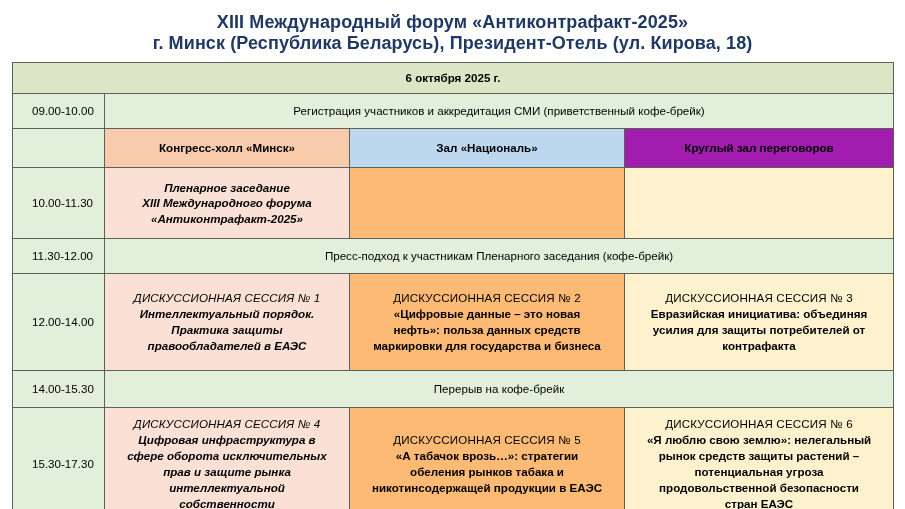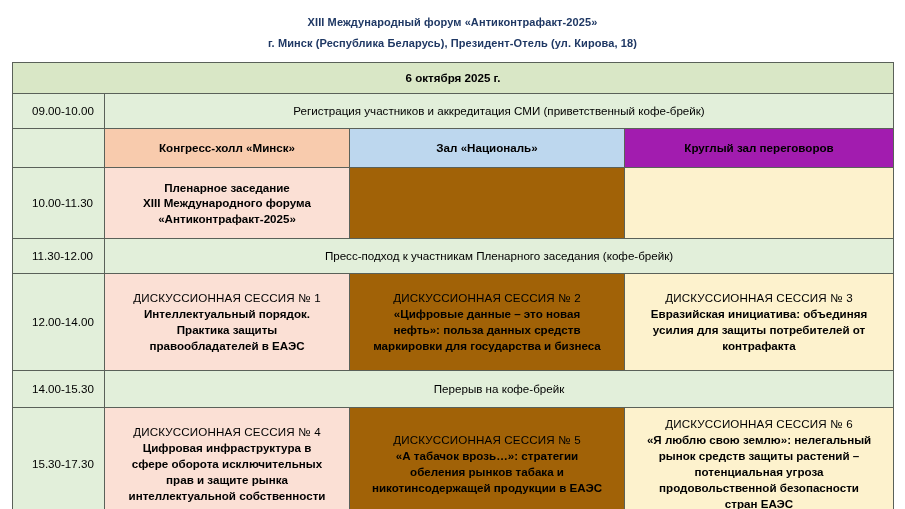--- a/index.html
+++ b/index.html
@@ -22,21 +22,21 @@
     padding: 0 12px;
   }
   .title-block {
     text-align: center;
     padding-top: 12px;
     padding-bottom: 8px;
   }
   .title-line {
     color: #1f3864;
     font-weight: bold;
-    font-size: 11px;
+    font-size: 18px;
     line-height: 21px;
     letter-spacing: 0.1px;
   }
   table.schedule {
     width: 881px;
     border-collapse: collapse;
     table-layout: fixed;
     border: 1.4px solid #555f55;
     margin: 0 auto;
   }
@@ -52,22 +52,22 @@
   col.c-hall1 { width: 245px; }
   col.c-hall2 { width: 275px; }
   col.c-hall3 { width: 269px; }
 
   
   .bg-date   { background: #d9e7c6; }
   .bg-green  { background: #e2efda; }
   .bg-peach-h{ background: #f8cbad; }
   .bg-blue-h { background: #bdd7ee; }
   .bg-yellow-h{ background: #a21caf; }
-  .bg-peach  { background: #fbe0d5; }
-  .bg-blue   { background: #a16207; }
+  .bg-peach  { background: #fbe0d5; font-style: italic; }
+  .bg-blue   { background: #fdba74; }
   .bg-yellow { background: #fdf2cd; }
 
   .c-date {
     text-align: center;
     font-weight: bold;
     font-size: 12.2px;
     height: 22px;
   }
   .c-time-cell {
     text-align: center;

